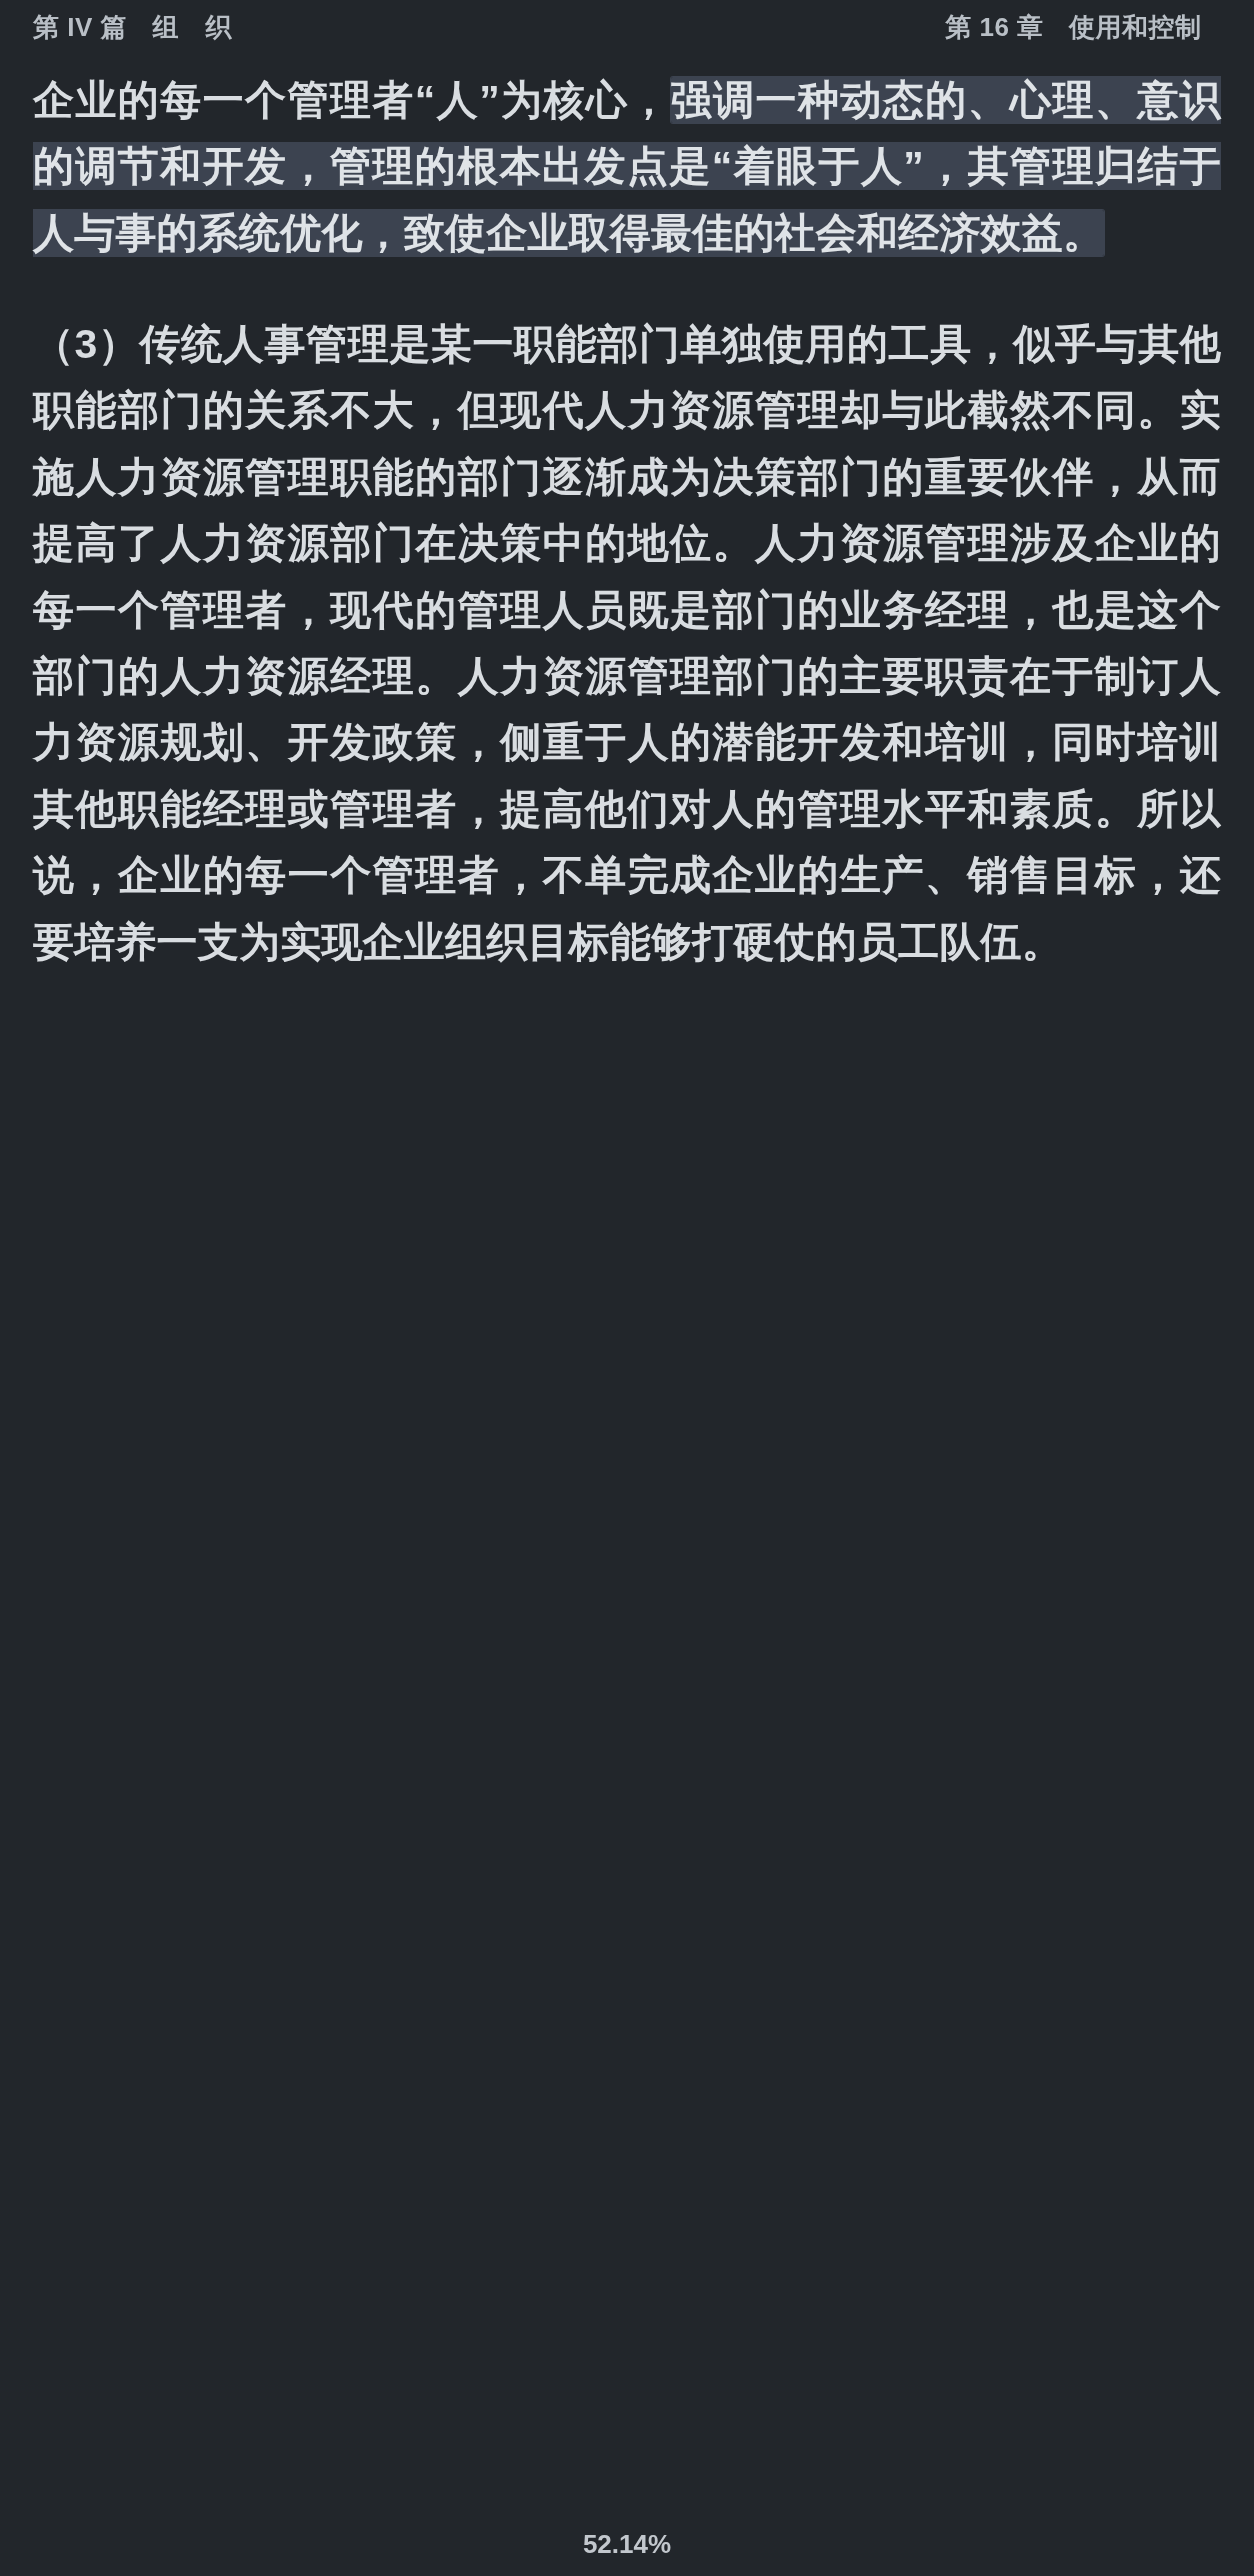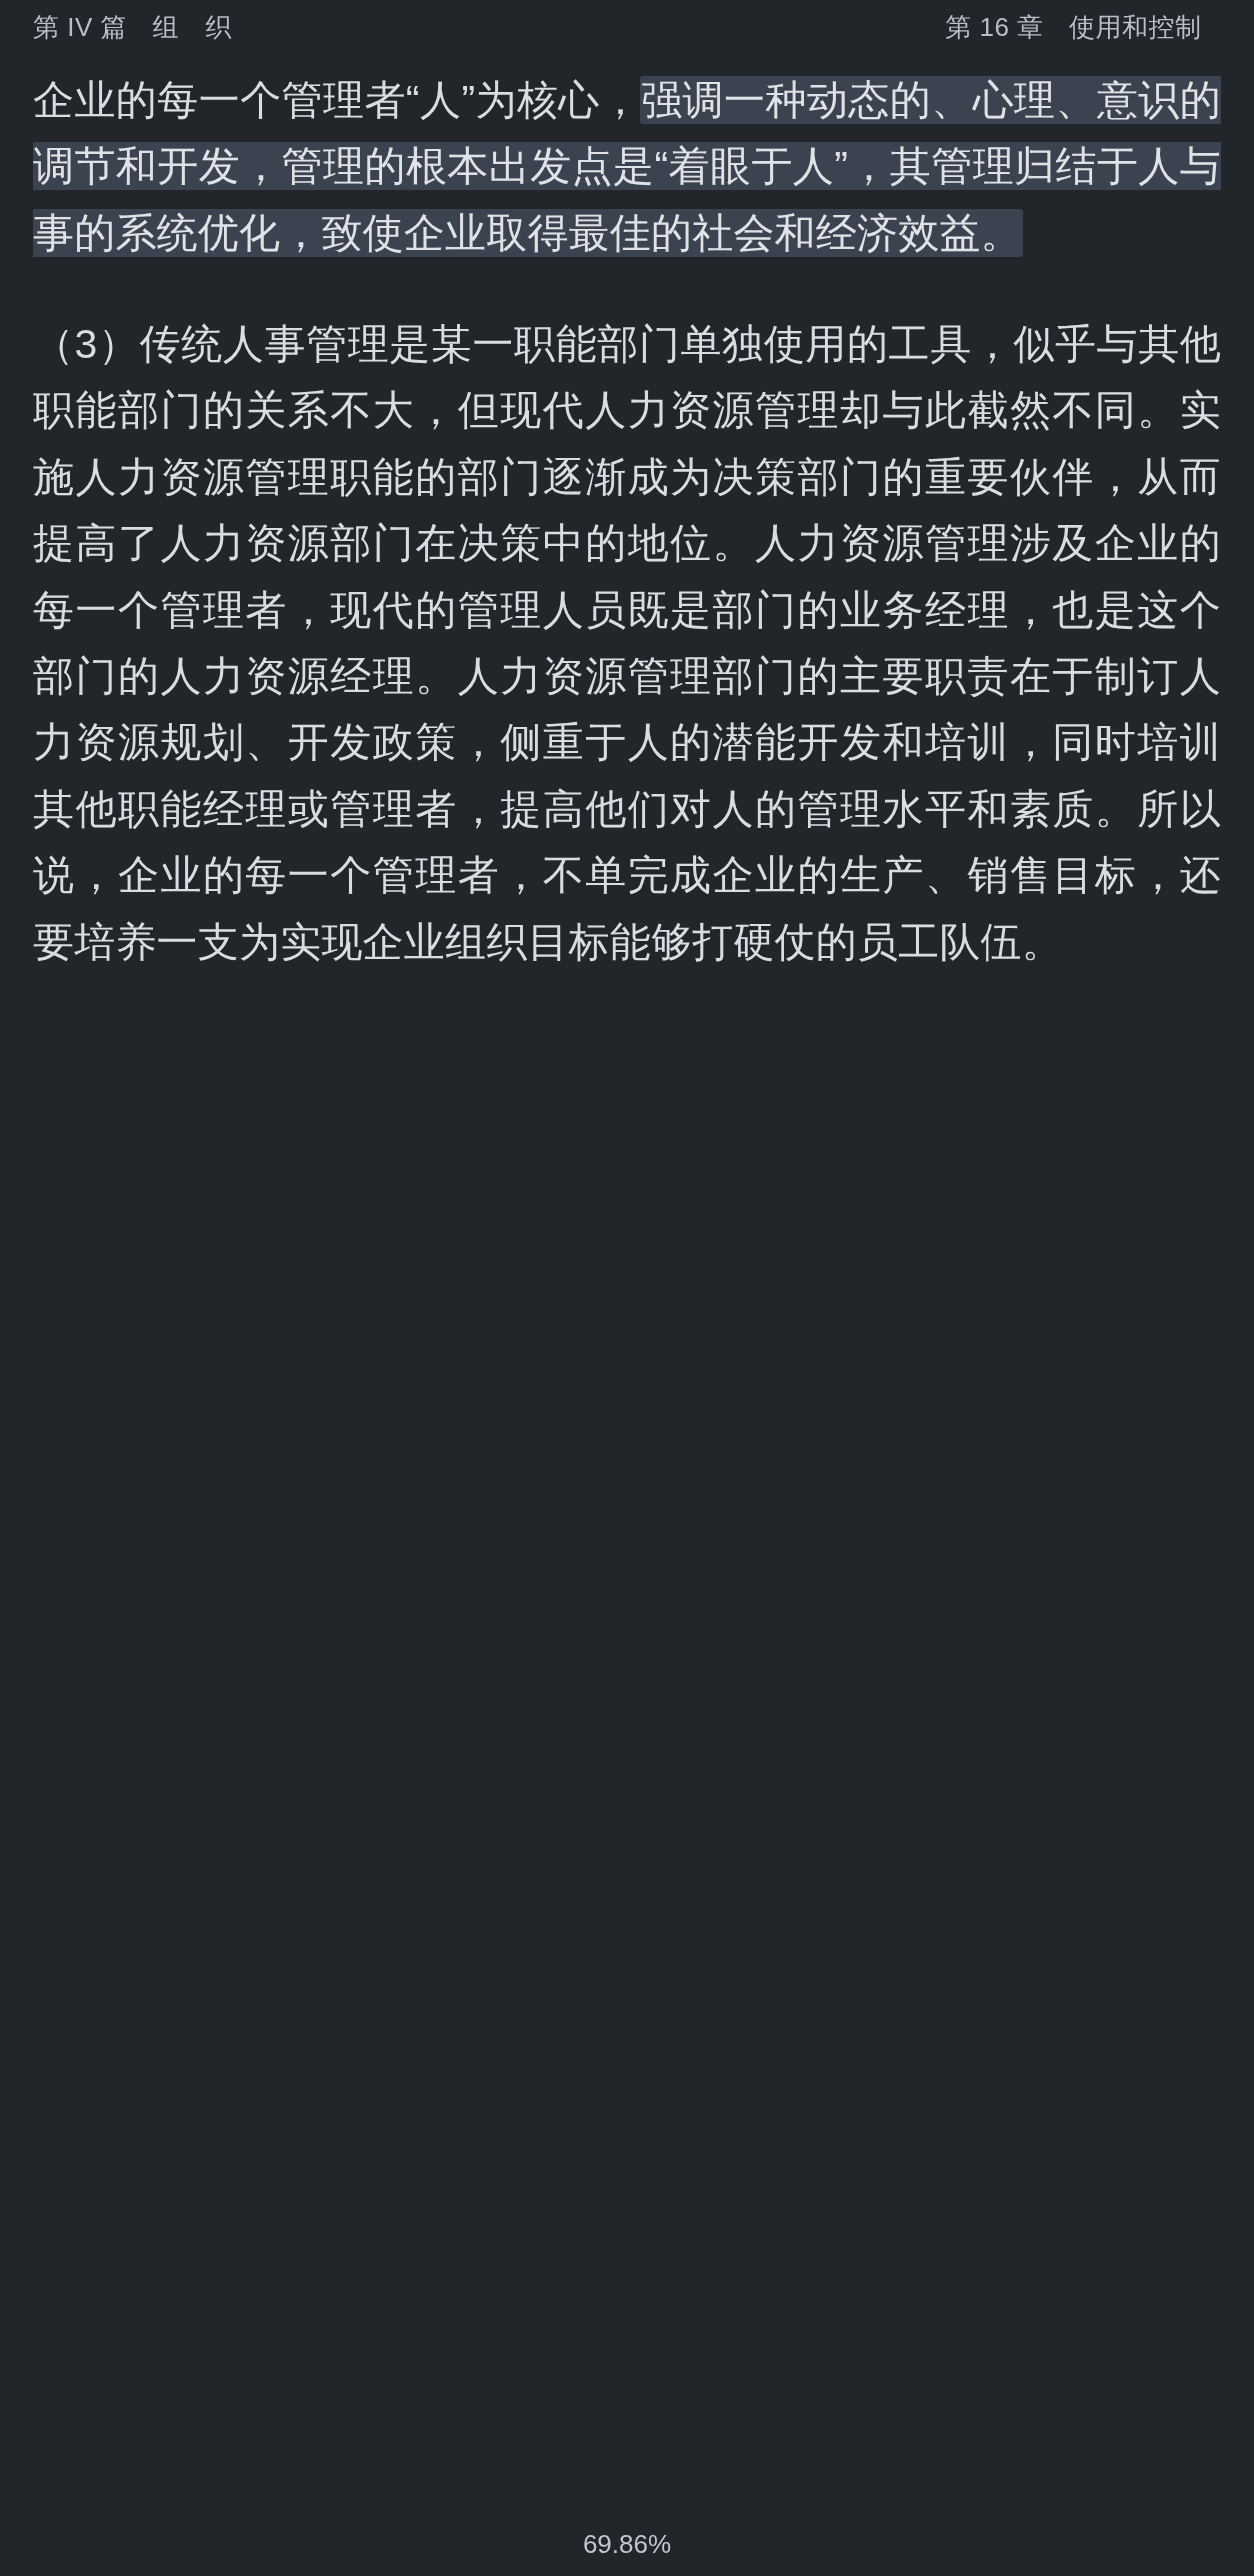--- a/index.html
+++ b/index.html
@@ -15,20 +15,21 @@
     color: #d6dade;
     position: relative;
   }
   .reader {
     width: 1254px;
     height: 2576px;
     display: flex;
     flex-direction: column;
     background: #22262b;
     position: relative;
+    font-weight: bold;
   }
 
   
   .header {
     height: 55px;
     flex: 0 0 55px;
     display: flex;
     align-items: center;
     font-size: 26px;
     color: #b9bfc6;
@@ -118,17 +119,17 @@
     </p>
 
 
     <p class="para">
       <span>（3）传统人事管理是某一职能部门单独使用的工具，似乎与其他职能部门的关系不大，但现代人力资源管理却与此截然不同。实施人力资源管理职能的部门逐渐成为决策部门的重要伙伴，从而提高了人力资源部门在决策中的地位。人力资源管理涉及企业的每一个管理者，现代的管理人员既是部门的业务经理，也是这个部门的人力资源经理。人力资源管理部门的主要职责在于制订人力资源规划、开发政策，侧重于人的潜能开发和培训，同时培训其他职能经理或管理者，提高他们对人的管理水平和素质。所以说，企业的每一个管理者，不单完成企业的生产、销售目标，还要培养一支为实现企业组织目标能够打硬仗的员工队伍。</span>
     </p>
 
   </div>
 
   <div class="footer">
-    <span>69.86%</span>
+    <span>52.14%</span>
   </div>
 
 </div>
 
 
 </body></html>

